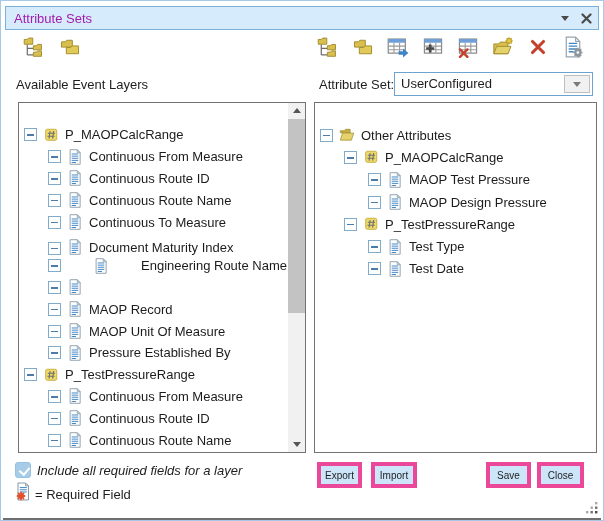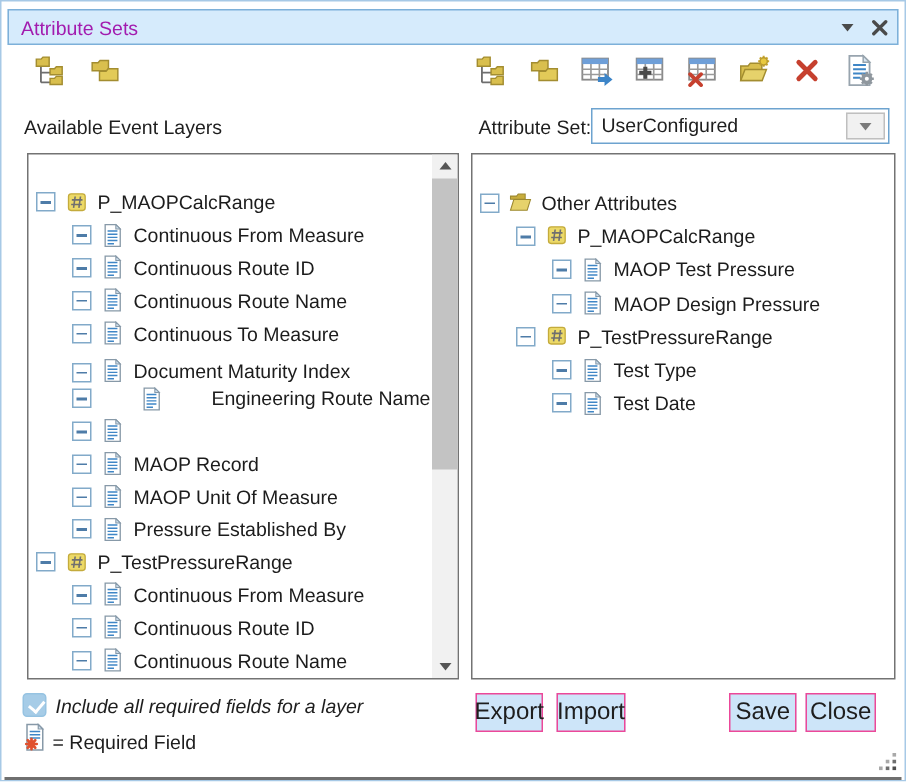--- a/index.html
+++ b/index.html
@@ -54,21 +54,21 @@
   .sb-thumb{position:absolute;left:0;top:16px;width:17px;height:194px;background:#c3c3c3;}
 
   
   .checkbox{position:absolute;left:14px;top:461px;width:16px;height:16px;background:#a6cce7;border:1px solid #96c3e2;border-radius:3px;box-sizing:border-box;cursor:pointer;}
   .checkbox::after{content:"";position:absolute;left:4.5px;top:1.5px;width:5px;height:8px;border:solid #fff;border-width:0 2.4px 2.4px 0;transform:rotate(40deg);}
   .chk-label{left:36px;top:462px;font-style:italic;}
   .req-icon{position:absolute;left:13px;top:481px;width:18px;height:20px;}
   .req-icon .isvg{width:18px;height:20px;}
   .req-label{left:34px;top:486px;}
 
-  .btn{position:absolute;top:461px;height:26px;background:#cde5f9;border:1px solid #ec4899;box-sizing:border-box;font-size:16px;color:#1e1e1e;display:flex;align-items:center;justify-content:center;cursor:pointer;font-family:"Liberation Sans",sans-serif;padding:0;}
+  .btn{position:absolute;top:461px;height:26px;background:#cde5f9;border:4px solid #ec4899;box-sizing:border-box;font-size:10px;color:#1e1e1e;display:flex;align-items:center;justify-content:center;cursor:pointer;font-family:"Liberation Sans",sans-serif;padding:0;}
   .btn-export{left:316px;width:45px;}
   .btn-import{left:370px;width:46px;}
   .btn-save{left:485px;width:45px;}
   .btn-close{left:536px;width:47px;}
 
   .grip{position:absolute;right:5px;bottom:6px;width:12px;height:12px;}
   .icon-defs{position:absolute;width:0;height:0;overflow:hidden;}
 </style>
 </head>
 <body>

